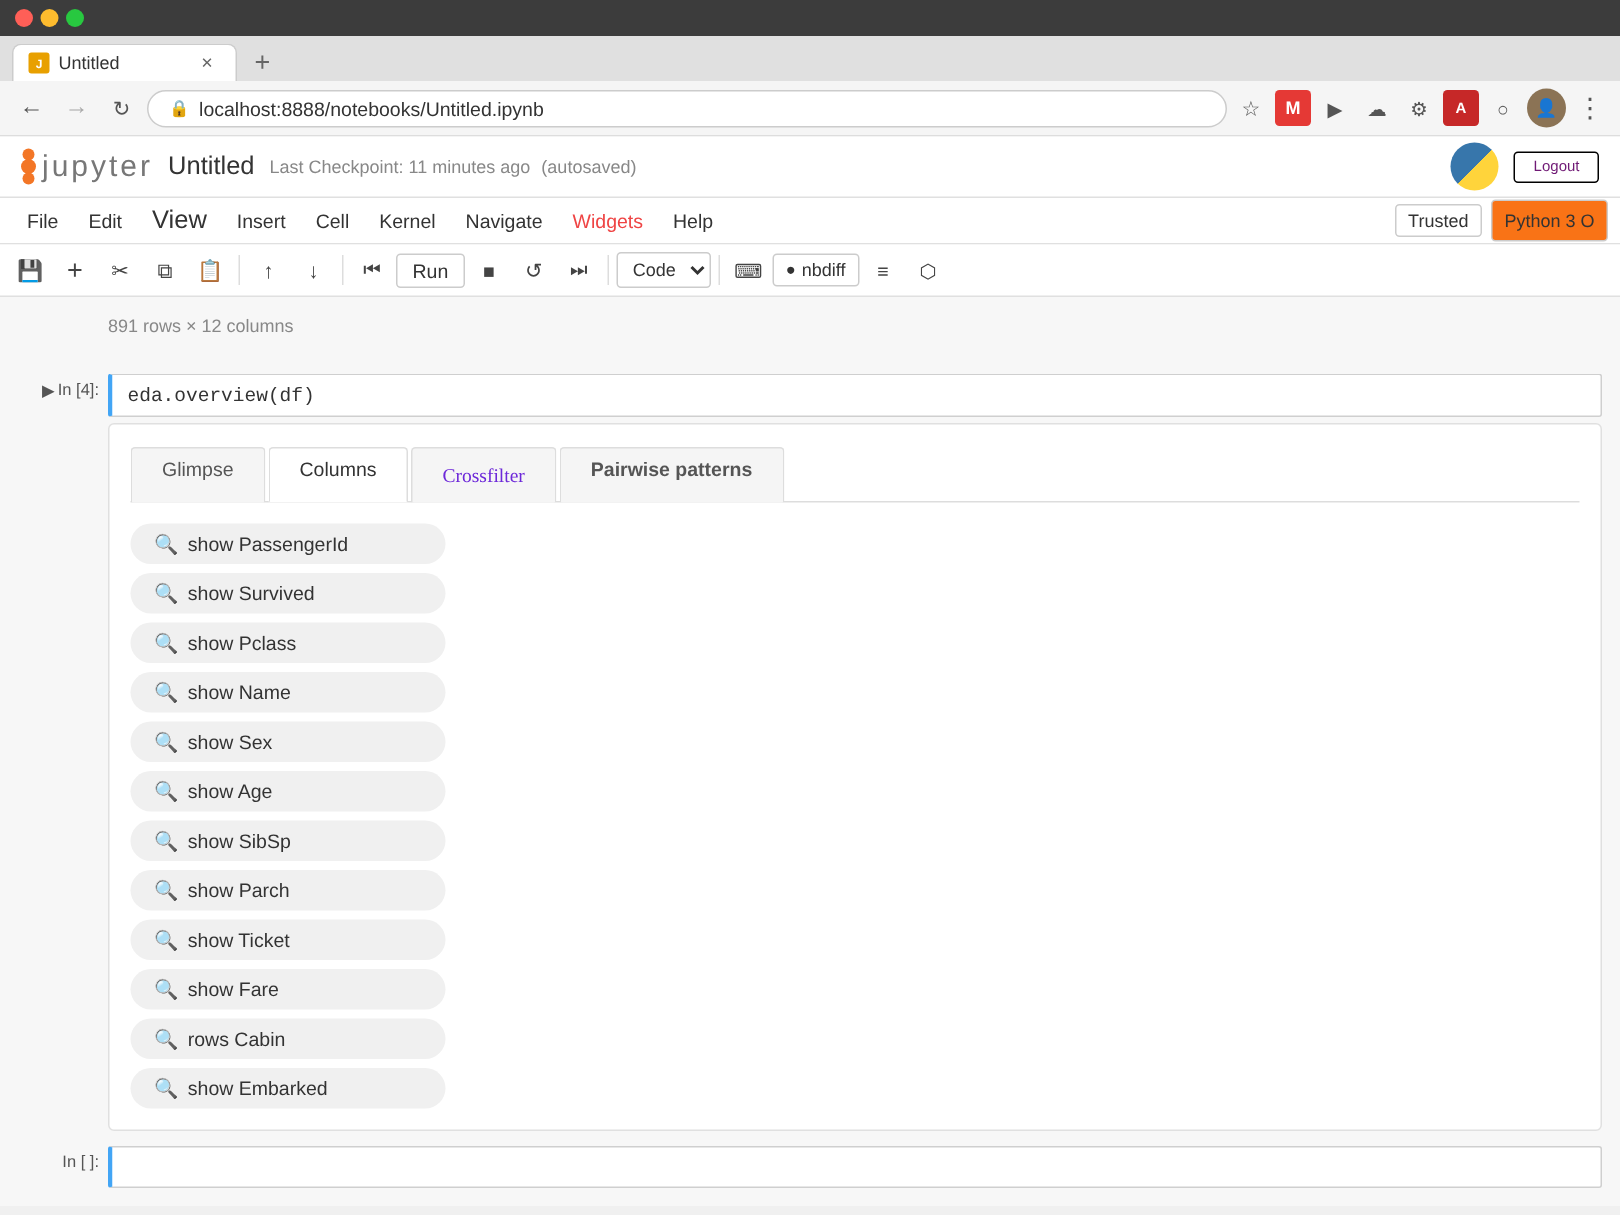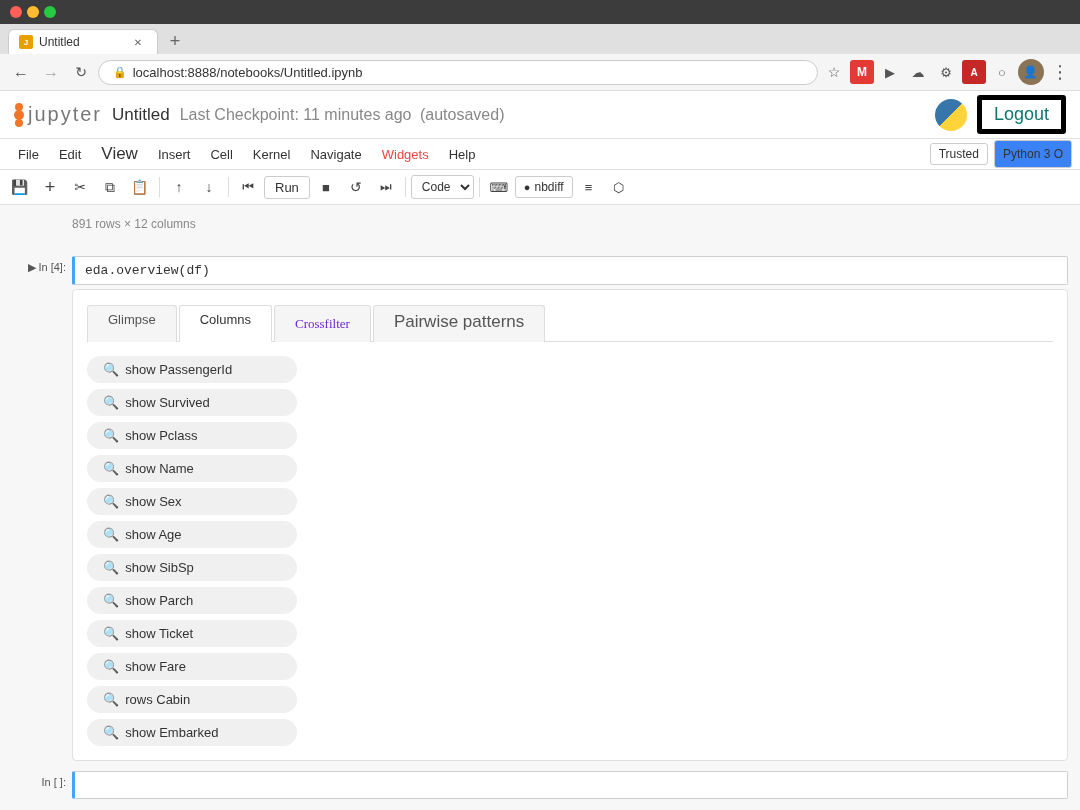--- a/index.html
+++ b/index.html
@@ -47,40 +47,40 @@
 <div style="background:white; border-bottom:1px solid #e0e0e0; display:flex; align-items:center; padding:4px 14px; gap:10px;">
   <div style="display:flex;align-items:center;gap:2px;">
     <div style="display:flex;flex-direction:column;gap:1px;align-items:center;">
       <div style="width:8px;height:8px;border-radius:50%;background:#f37626;"></div>
       <div style="width:10px;height:10px;border-radius:50%;background:#f37626;margin-top:-2px;"></div>
       <div style="width:8px;height:8px;border-radius:50%;background:#f37626;margin-top:-2px;"></div>
     </div>
     <span style="font-size:20px;font-weight:300;color:#777;letter-spacing:2px;margin-left:2px;">jupyter</span>
   </div>
   <span style="font-size:17px;color:#333;">Untitled</span>
-  <span style="font-size:16px;color:#888;">
+  <span style="font-size:12px;color:#888;">
     <span>Last Checkpoint: 11 minutes ago</span>
     <span style="margin-left:4px;">(autosaved)</span>
   </span>
   <div style="margin-left:auto;width:32px;height:32px;background:linear-gradient(135deg,#3776ab 50%,#ffd43b 50%);border-radius:50%;display:flex;align-items:center;justify-content:center;font-size:10px;color:white;font-weight:bold;"></div>
-  <button style="background:white;border:5px solid #000000;border-radius:3px;padding:4px 12px;font-size:18px;cursor:pointer;color:#0f766e;">Logout</button>
+  <button style="background:white;border:1px solid #000000;border-radius:3px;padding:4px 12px;font-size:10px;cursor:pointer;color:#701a75;">Logout</button>
 </div>
 
 <div style="background:white;border-bottom:1px solid #e0e0e0;display:flex;align-items:center;padding:0 8px;">
   <span style="padding:5px 10px;font-size:13px;color:#333;cursor:pointer;text-align:right;">File</span>
   <span style="padding:5px 10px;font-size:13px;color:#333;cursor:pointer;text-align:center;">Edit</span>
   <span style="padding:5px 10px;font-size:17px;color:#333;cursor:pointer;">View</span>
   <span style="padding:5px 10px;font-size:13px;color:#333;cursor:pointer;">Insert</span>
   <span style="padding:5px 10px;font-size:13px;color:#333;cursor:pointer;">Cell</span>
   <span style="padding:5px 10px;font-size:13px;color:#333;cursor:pointer;">Kernel</span>
   <span style="padding:5px 10px;font-size:13px;color:#333;cursor:pointer;">Navigate</span>
   <span style="padding:5px 10px;font-size:13px;color:#ef4444;cursor:pointer;">Widgets</span>
   <span style="padding:5px 10px;font-size:13px;color:#333;cursor:pointer;">Help</span>
   <div style="margin-left:auto;border:1px solid #ccc;border-radius:3px;padding:3px 8px;font-size:12px;color:#333;background:white;">Trusted</div>
-  <div style="border:1px solid #ccc;border-radius:3px;padding:6px 8px;font-size:12px;color:#333;background:#3b82f6;margin-left:6px;">Python 3 O</div>
+  <div style="border:1px solid #ccc;border-radius:3px;padding:6px 8px;font-size:12px;color:#333;background:#f97316;margin-left:6px;">Python 3 O</div>
 </div>
 
 <div style="background:white;border-bottom:1px solid #e0e0e0;display:flex;align-items:center;padding:3px 6px;gap:2px;">
   <div title="Save" style="width:28px;height:28px;border:1px solid transparent;border-radius:3px;display:flex;align-items:center;justify-content:center;font-size:14px;color:#444;cursor:pointer;">💾</div>
   <div title="Add cell" style="width:28px;height:28px;border:1px solid transparent;border-radius:3px;display:flex;align-items:center;justify-content:center;font-size:18px;color:#444;cursor:pointer;">+</div>
   <div style="width:28px;height:28px;border:1px solid transparent;border-radius:3px;display:flex;align-items:center;justify-content:center;font-size:14px;color:#444;cursor:pointer;">✂</div>
   <div style="width:28px;height:28px;border:1px solid transparent;border-radius:3px;display:flex;align-items:center;justify-content:center;font-size:14px;color:#444;cursor:pointer;">⧉</div>
   <div style="width:28px;height:28px;border:1px solid transparent;border-radius:3px;display:flex;align-items:center;justify-content:center;font-size:14px;color:#444;cursor:pointer;">📋</div>
   <div style="width:1px;height:20px;background:#ddd;margin:0 3px;"></div>
   <div style="width:28px;height:28px;border:1px solid transparent;border-radius:3px;display:flex;align-items:center;justify-content:center;font-size:14px;color:#444;cursor:pointer;">↑</div>
@@ -120,21 +120,21 @@
       <div style="background:white;border:1px solid #cfcfcf;border-radius:2px;border-left:3px solid #42a5f5;padding:6px 10px;font-family:'Monaco','Courier New',monospace;font-size:13px;color:#333;">
         <span>eda.overview(df)</span>
       </div>
 
       <div style="margin-top:4px;background:white;border:1px solid #e0e0e0;border-radius:4px;padding:14px;">
 
         <div style="display:flex;border-bottom:1px solid #ddd;margin-bottom:14px;">
           <div style="padding:6px 20px;font-size:13px;color:#555;cursor:pointer;border:1px solid #ddd;border-bottom:none;border-radius:3px 3px 0 0;background:#f5f5f5;margin-right:2px;position:relative;bottom:-1px;">Glimpse</div>
           <div style="padding:6px 20px;font-size:13px;color:#333;cursor:pointer;border:1px solid #ddd;border-bottom:1px solid white;border-radius:3px 3px 0 0;background:white;margin-right:2px;position:relative;bottom:-1px;font-weight:500;">Columns</div>
           <div style="padding:10px 20px;font-size:13px;color:#6d28d9;cursor:pointer;border:1px solid #ddd;border-bottom:none;border-radius:3px 3px 0 0;background:#f5f5f5;margin-right:2px;position:relative;bottom:-1px;font-family:Liberation Serif, serif;">Crossfilter</div>
-          <div style="padding:6px 20px;font-size:17px;color:#555;cursor:pointer;border:1px solid #ddd;border-bottom:none;border-radius:3px 3px 0 0;background:#f5f5f5;margin-right:2px;position:relative;bottom:-1px;">Pairwise patterns</div>
+          <div style="padding:6px 20px;font-size:13px;color:#555;cursor:pointer;border:1px solid #ddd;border-bottom:none;border-radius:3px 3px 0 0;background:#f5f5f5;margin-right:2px;position:relative;bottom:-1px;font-weight:bold;">Pairwise patterns</div>
         </div>
 
 
         <div style="display:flex;flex-direction:column;gap:6px;">
 
           <div style="display:flex;align-items:center;gap:6px;background:#f0f0f0;border:none;border-radius:16px;padding:6px 16px;font-size:13px;color:#333;cursor:pointer;width:210px;">
             <span style="font-size:13px;color:#666;">🔍</span>
             <span>show PassengerId</span>
           </div>
 

